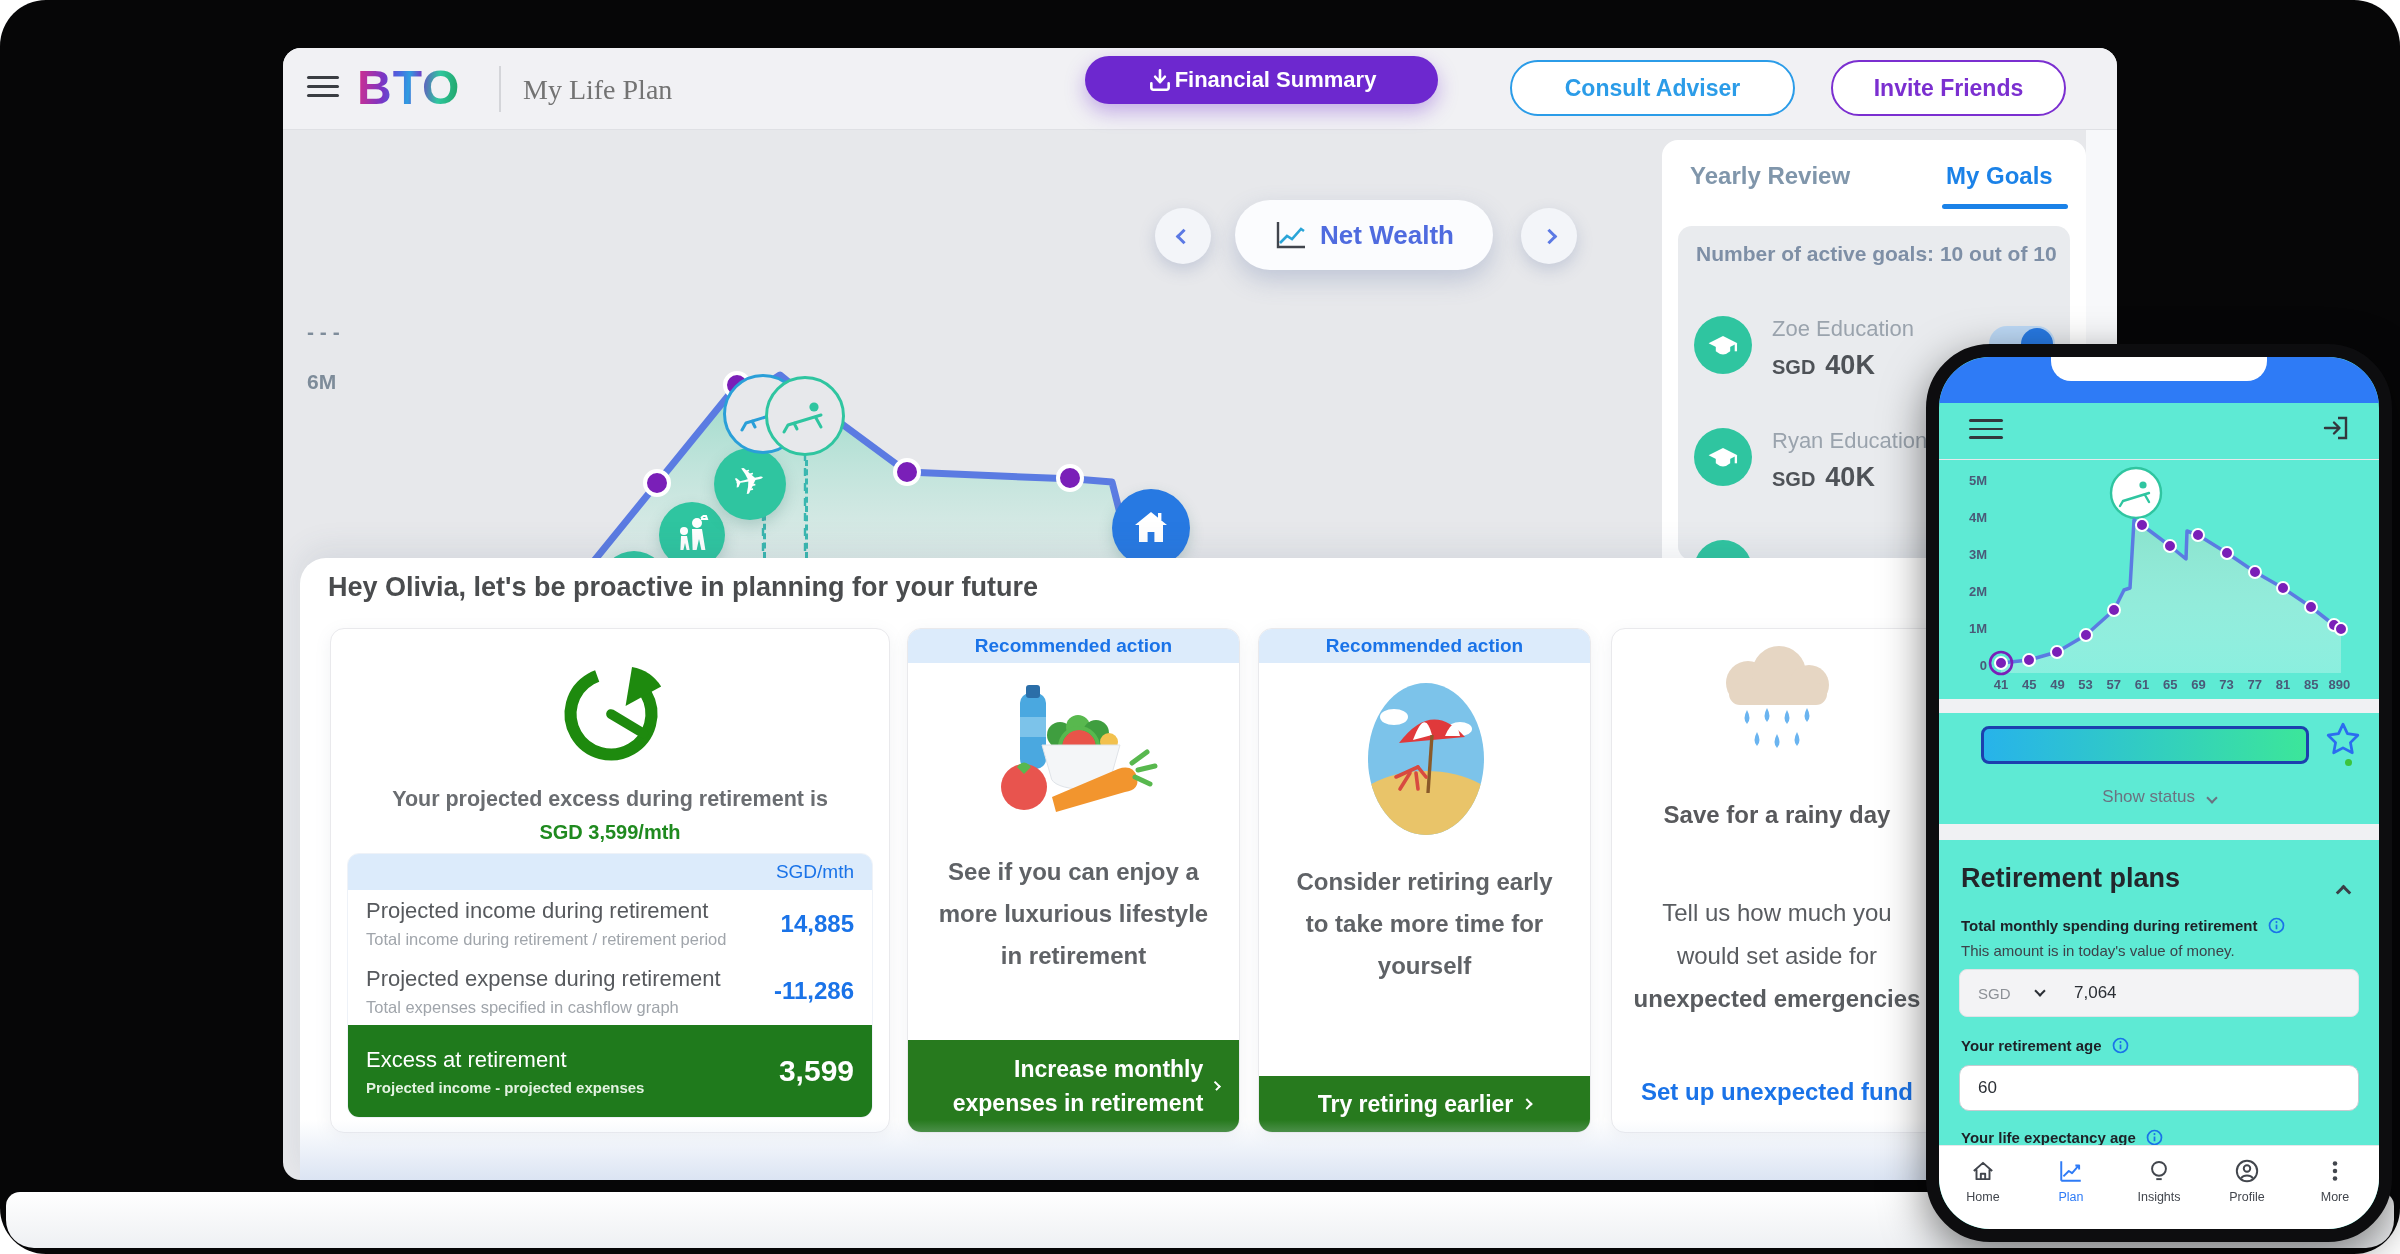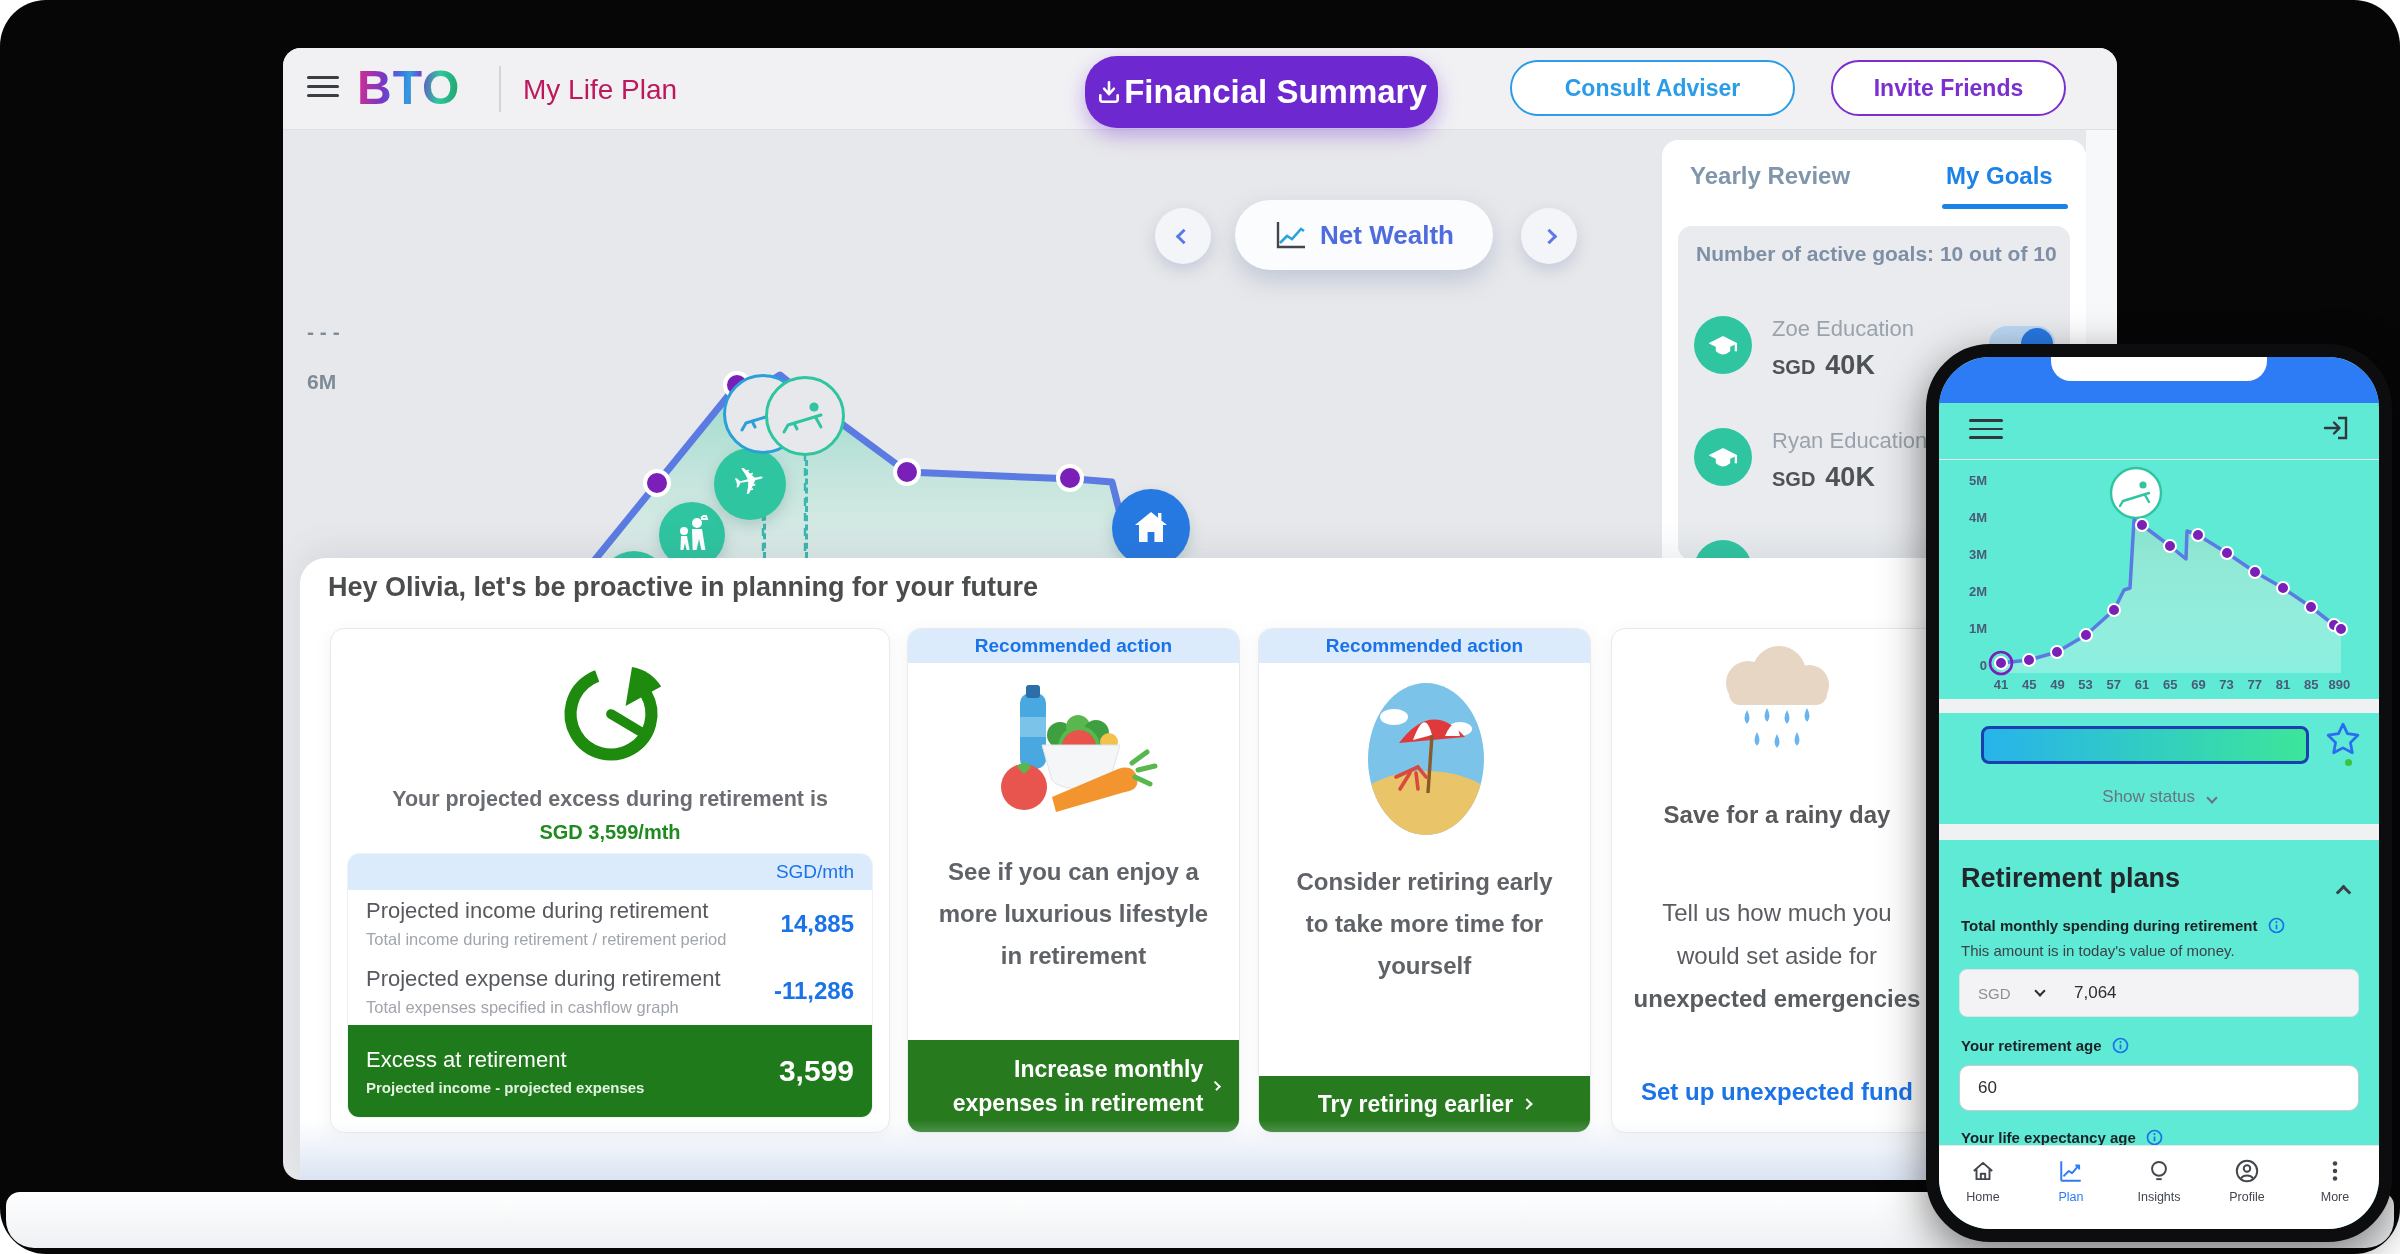--- a/index.html
+++ b/index.html
@@ -12,23 +12,23 @@
   #laptop-base{position:absolute;left:6px;top:1192px;width:2388px;height:56px;background:linear-gradient(#ffffff,#eef0f3);border-radius:14px 14px 28px 28px;z-index:3;}
 
   
   .app-header{position:absolute;left:0;top:0;width:100%;height:82px;background:#f1f1f4;border-bottom:1px solid #dfe0e4;z-index:20;}
   .hamburger{position:absolute;left:24px;top:28px;width:32px;cursor:pointer;}
   .hamburger i{display:block;height:3px;background:#3a3d42;margin:0 0 6px;border-radius:2px;}
   .logo{position:absolute;left:74px;top:12px;font-size:48px;font-weight:800;letter-spacing:1px;
         background:linear-gradient(95deg,#d82f8a 0%,#7a35c4 26%,#4a66e0 40%,#2f9de0 50%,#6d46c8 60%,#2fc79e 78%,#1fa060 100%);
         -webkit-background-clip:text;background-clip:text;color:transparent;}
   .logo-divider{position:absolute;left:216px;top:18px;width:2px;height:46px;background:#d4d5d9;}
-  .app-title{position:absolute;left:240px;top:26px;font-size:28px;color:#be185d;}
-  .btn-primary{position:absolute;left:802px;top:8px;width:353px;height:72px;border-radius:32px;background:#6d28cf;
-        color:#fff;font-size:33px;font-weight:bold;display:flex;align-items:center;justify-content:center;gap:2px;
+  .app-title{position:absolute;left:240px;top:26px;font-size:28px;color:#737373;font-family:Liberation Serif, serif;}
+  .btn-primary{position:absolute;left:802px;top:8px;width:353px;height:48px;border-radius:32px;background:#6d28cf;
+        color:#fff;font-size:22px;font-weight:bold;display:flex;align-items:center;justify-content:center;gap:2px;
         box-shadow:0 8px 20px rgba(109,40,207,.35);cursor:pointer;}
   .btn-outline{position:absolute;top:12px;height:56px;border-radius:28px;background:#fff;display:flex;align-items:center;justify-content:center;
         font-size:23px;font-weight:bold;cursor:pointer;}
   .btn-consult{left:1227px;width:285px;border:2px solid #2b9ce8;color:#2b9ce8;}
   .btn-invite{left:1548px;width:235px;border:2px solid #7b2fd0;color:#7b2fd0;}
 
   
   .chart-nav-circle{position:absolute;top:160px;width:56px;height:56px;border-radius:50%;background:#f3f5f9;
         box-shadow:0 6px 16px rgba(90,110,160,.25);display:flex;align-items:center;justify-content:center;color:#5b79e4;cursor:pointer;z-index:15;}
   .netwealth-pill{position:absolute;left:952px;top:152px;width:258px;height:70px;border-radius:35px;background:#fbfcfe;

